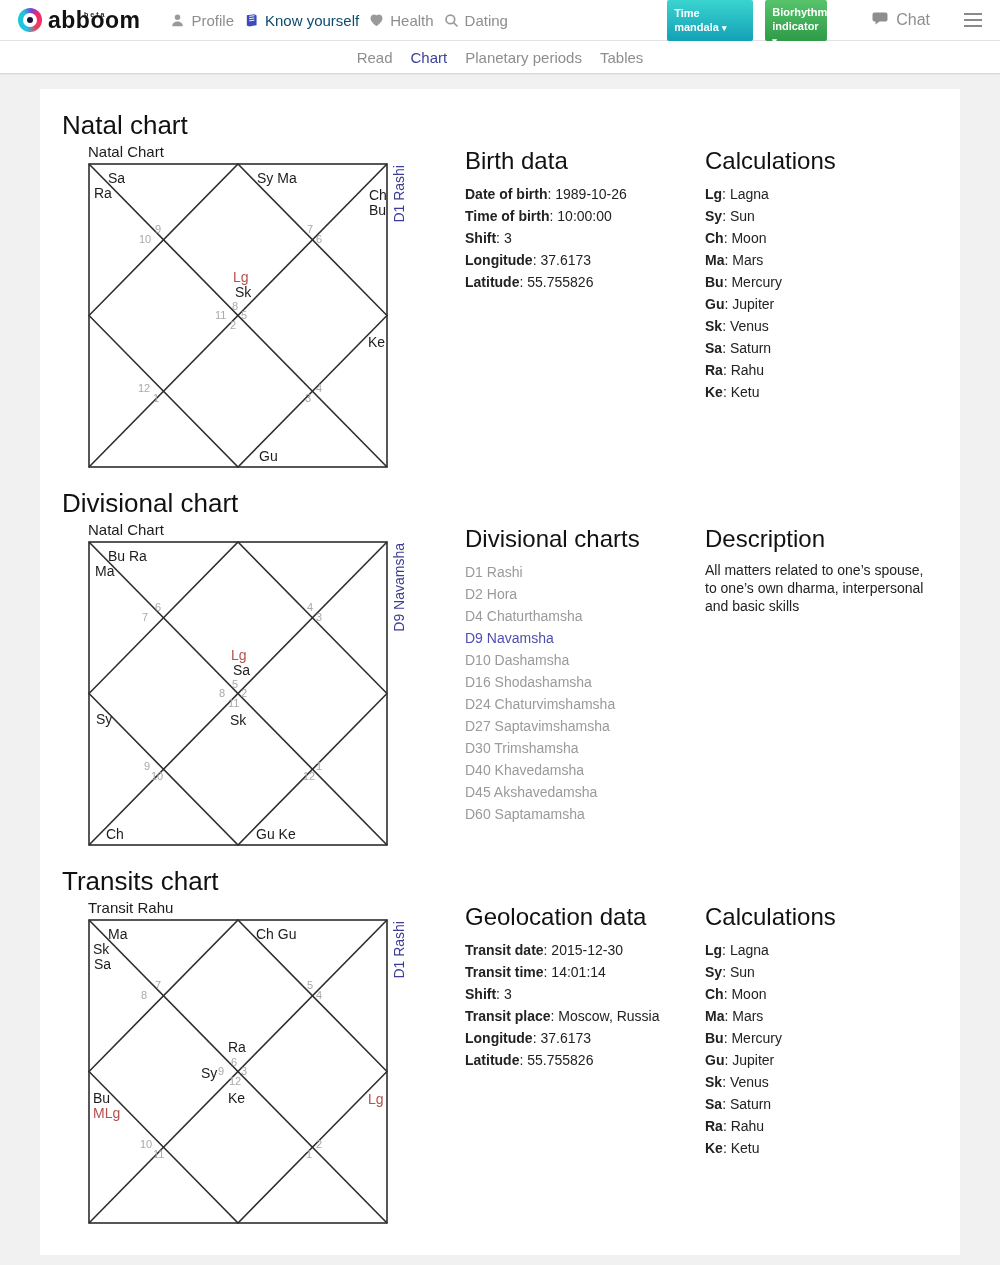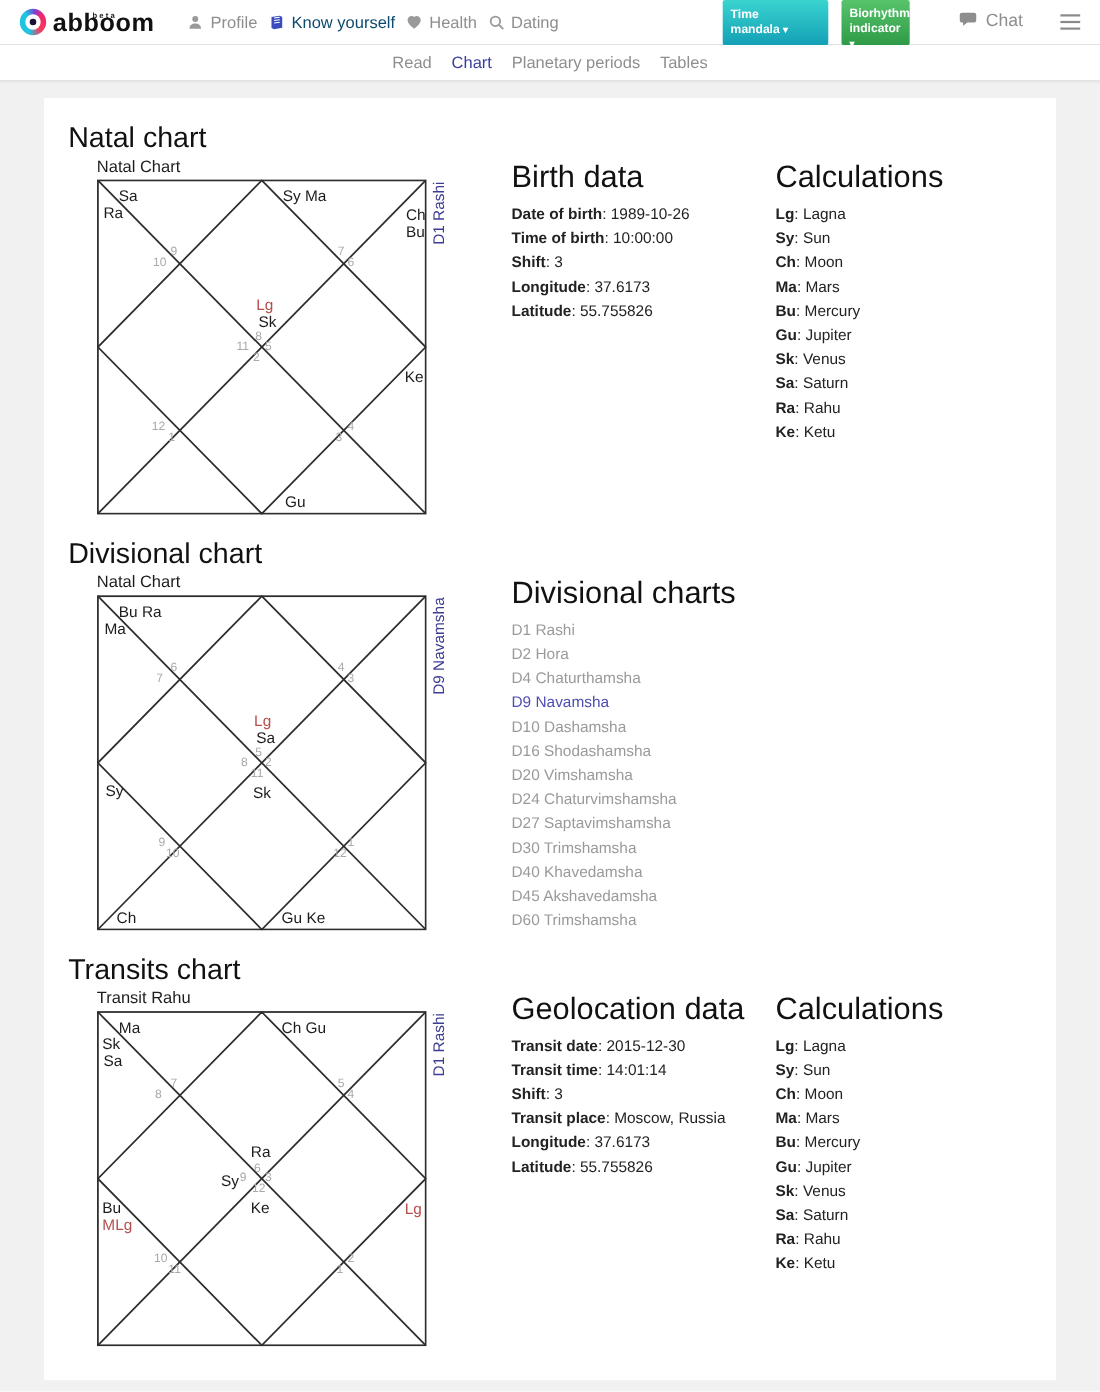--- a/index.html
+++ b/index.html
@@ -22,38 +22,38 @@
   .logo-icon::after  { content:''; position:absolute; inset:9px; background:#1a1238; border-radius:50%; }
   .logo-textwrap { position:relative; font-size:23px; font-weight:600; letter-spacing:.5px; color:#111; line-height:24px;}
   .logo-beta { position:absolute; top:-5px; left:36px; font-size:7px; font-weight:700; letter-spacing:2px; color:#222; }
   .main-nav { display:flex; align-items:center; gap:10px; font-size:15px; color:#8e8e8e; }
   .nav-item { display:flex; align-items:center; gap:6px; cursor:pointer; white-space:nowrap; }
   .nav-item svg { display:block; }
   .nav-item.active { color:#0c4a6e; }
   .hdr-btn {
     margin-left:0; border:none; color:#fff; font-family:inherit;
     font-size:11px; font-weight:700; line-height:14px; text-align:left;
-    padding:5px 7px; height:41px; width:96px; cursor:pointer; border-radius:2px;
+    padding:5px 7px; height:41px; width:86px; cursor:pointer; border-radius:2px;
   }
   .hdr-btn.teal  { background:linear-gradient(#3ad4cf,#13a0b6); margin-left:auto; }
   .hdr-btn.green { background:linear-gradient(#57c46c,#2f9a47); margin-left:12px; width:62px; }
   .chev { font-size:9px; }
   .chat { display:flex; align-items:center; gap:7px; color:#8e8e8e; font-size:16px; margin-left:44px; cursor:pointer; }
   .burger { margin-left:34px; margin-right:4px; cursor:pointer; }
   .burger div { width:18px; height:2px; background:#8a8a8a; margin:4px 0; }
   
   .subnav { height:33px; background:#fff; border-bottom:1px solid #d8d8d8;
     display:flex; align-items:center; justify-content:center; gap:18px; font-size:15px; color:#8e8e8e;
     box-shadow:0 1px 1px rgba(0,0,0,.03); }
   .subnav span { cursor:pointer; }
   .subnav .active { color:#3a3f9e; }
   
   .card { width:920px; margin:15px auto 0; background:#fff; padding:22px 22px 10px; }
   h1 { font-size:26px; font-weight:400; line-height:28px; color:#111; }
-  h2 { font-size:28px; font-weight:400; line-height:24px; color:#111; margin:10px 0 10px; }
+  h2 { font-size:24px; font-weight:400; line-height:24px; color:#111; margin:10px 0 10px; }
   .sec-row { display:flex; align-items:flex-start; }
   .col-chart { width:403px; flex:0 0 403px; }
   .col-mid   { width:240px; flex:0 0 240px; }
   .col-right { width:233px; flex:0 0 233px; }
   .drow { font-size:14px; line-height:22px; color:#222; }
   .drow b { font-weight:700; }
   .ditem { font-size:14px; line-height:22px; color:#9a9a9a; cursor:pointer; }
   .ditem.active { color:#4d4db3; }
   .desc-text { font-size:14px; line-height:18px; color:#222; }
   
@@ -202,28 +202,31 @@
     </div>
     <div class="col-mid">
       <h2>Divisional charts</h2>
       <div>
           <div class="ditem">D1 Rashi</div>
           <div class="ditem">D2 Hora</div>
           <div class="ditem">D4 Chaturthamsha</div>
           <div class="ditem active">D9 Navamsha</div>
           <div class="ditem">D10 Dashamsha</div>
           <div class="ditem">D16 Shodashamsha</div>
-          <div class="ditem">D20 Vimshamsha</div>
           <div class="ditem">D24 Chaturvimshamsha</div>
           <div class="ditem">D27 Saptavimshamsha</div>
           <div class="ditem">D30 Trimshamsha</div>
           <div class="ditem">D40 Khavedamsha</div>
           <div class="ditem">D45 Akshavedamsha</div>
-          <div class="ditem">D60 Trimshamsha</div>
-        </div>
+          <div class="ditem">D60 Saptamamsha</div>
+        </div>
+    </div>
+    <div class="col-right">
+      <h2>Description</h2>
+      <p class="desc-text">All matters related to one’s spouse, to one’s own dharma, interpersonal and basic skills</p>
     </div>
   </div>
 
   <h1>Transits chart</h1>
   <div class="sec-row">
     <div class="col-chart">
       <div class="chart">
           <div class="chart-title">Transit Rahu</div>
           <div class="chart-square"><svg width="300" height="305" viewBox="0 0 300 305">
               <rect x="1" y="1" width="298" height="303"></rect>

